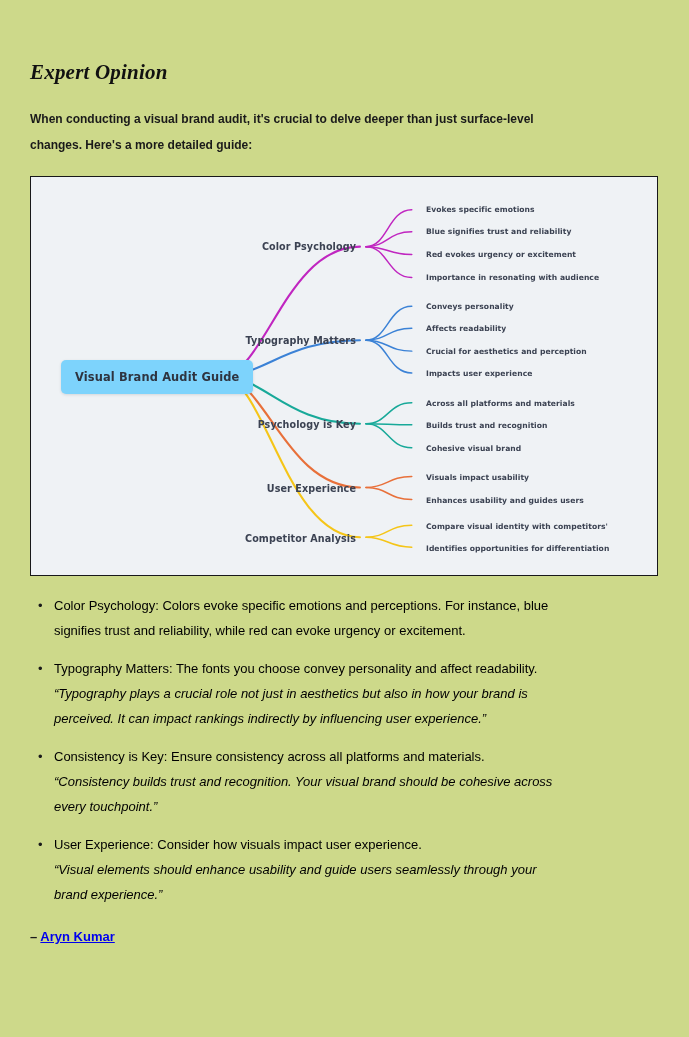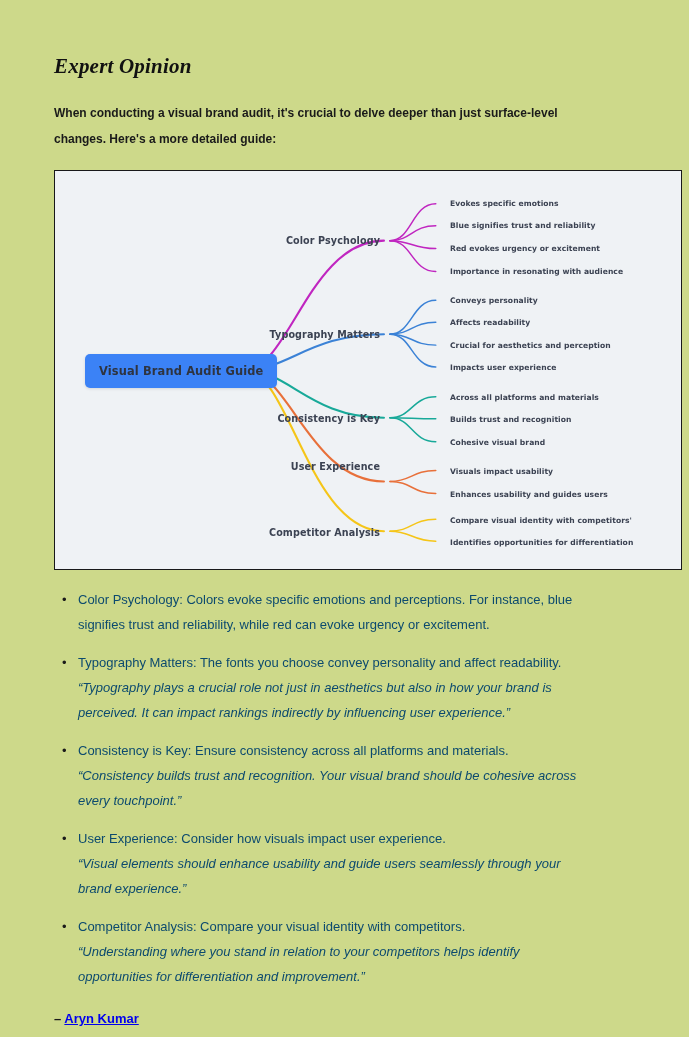--- a/index.html
+++ b/index.html
@@ -12,22 +12,21 @@
     background: #cdd98a;
     font-family: "Liberation Sans", sans-serif;
     color: #1a1a1a;
     overflow: hidden;
   }
   .page {
     position: relative;
     width: 588px;
     height: 1037px;
     box-sizing: border-box;
-    padding: 6px 30px;
-    margin-left: 24px;
+    padding: 12px 30px;
   }
   .expert-title {
     font-family: "Liberation Serif", serif;
     font-style: italic;
     font-weight: bold;
     font-size: 21px;
     letter-spacing: 0.2px;
     margin: 0;
     padding-top: 48px;
     color: #111;
@@ -75,21 +74,21 @@
     text-align: center;
   }
   .leaf-label {
     font-size: 7.6px;
     font-weight: 600;
     letter-spacing: 0.05px;
     transform: translateY(-50%);
   }
   .root-node {
     position: absolute;
-    background: #3b82f6;
+    background: #7dd3fc;
     border-radius: 5px;
     box-shadow: 0 1px 3px rgba(20,30,50,0.13);
     font-family: "DejaVu Sans", sans-serif;
     font-size: 11.4px;
     font-weight: 600;
     color: #2e3440;
     letter-spacing: 0.15px;
     padding: 10px 14px;
     transform: translateY(-50%);
     white-space: nowrap;
@@ -100,21 +99,21 @@
     list-style: none;
     margin: 17px 0 0 0;
     padding: 0;
   }
   .point {
     position: relative;
     padding-left: 24px;
     margin-bottom: 13px;
     font-size: 13px;
     line-height: 25px;
-    color: #0c4a6e;
+    color: #000000;
     max-width: 628px;
   }
   .point::before {
     content: "\2022";
     position: absolute;
     left: 8px;
     top: 0;
     font-size: 13px;
     line-height: 25px;
     color: #1a1a1a;
@@ -179,35 +178,34 @@
         <div class="map-label leaf-label" style="left: 395px; top: 101px;">Importance in resonating with audience</div>
         <div class="map-label branch-label" style="left: 325px; top: 70px;">Color Psychology</div>
         <div class="map-label leaf-label" style="left: 395px; top: 130px;">Conveys personality</div>
         <div class="map-label leaf-label" style="left: 395px; top: 152px;">Affects readability</div>
         <div class="map-label leaf-label" style="left: 395px; top: 175px;">Crucial for aesthetics and perception</div>
         <div class="map-label leaf-label" style="left: 395px; top: 197px;">Impacts user experience</div>
         <div class="map-label branch-label" style="left: 325px; top: 164px;">Typography Matters</div>
         <div class="map-label leaf-label" style="left: 395px; top: 227px;">Across all platforms and materials</div>
         <div class="map-label leaf-label" style="left: 395px; top: 249px;">Builds trust and recognition</div>
         <div class="map-label leaf-label" style="left: 395px; top: 272px; text-align: right;">Cohesive visual brand</div>
-        <div class="map-label branch-label" style="left: 325px; top: 248px;">Consistency is Key</div>
+        <div class="map-label branch-label" style="left: 325px; top: 248px;">Psychology is Key</div>
         <div class="map-label leaf-label" style="left: 395px; top: 301px;">Visuals impact usability</div>
         <div class="map-label leaf-label" style="left: 395px; top: 324px;">Enhances usability and guides users</div>
-        <div class="map-label branch-label" style="left: 325px; top: 296px;">User Experience</div>
+        <div class="map-label branch-label" style="left: 325px; top: 312px;">User Experience</div>
         <div class="map-label leaf-label" style="left: 395px; top: 350px;">Compare visual identity with competitors'</div>
         <div class="map-label leaf-label" style="left: 395px; top: 372px;">Identifies opportunities for differentiation</div>
         <div class="map-label branch-label" style="left: 325px; top: 362px;">Competitor Analysis</div>
       </div>
   </div>
 
   <ul class="points" id="points-list">
       <li class="point"><span>Color Psychology: Colors evoke specific emotions and perceptions. For instance, blue signifies trust and reliability, while red can evoke urgency or excitement.</span></li>
       <li class="point"><span>Typography Matters: The fonts you choose convey personality and affect readability.</span><span class="quote"> “Typography plays a crucial role not just in aesthetics but also in how your brand is perceived. It can impact rankings indirectly by influencing user experience.”</span></li>
       <li class="point"><span>Consistency is Key: Ensure consistency across all platforms and materials.</span><span class="quote-block">“Consistency builds trust and recognition. Your visual brand should be cohesive across every touchpoint.”</span></li>
       <li class="point"><span>User Experience: Consider how visuals impact user experience.</span><span class="quote-block">“Visual elements should enhance usability and guide users seamlessly through your brand experience.”</span></li>
-      <li class="point"><span>Competitor Analysis: Compare your visual identity with competitors.</span><span class="quote-block">“Understanding where you stand in relation to your competitors helps identify opportunities for differentiation and improvement.”</span></li>
     </ul>
 
   <div class="signature">
     <span class="dash">– </span><a class="name" href="#">Aryn Kumar</a>
   </div>
 
 </div>
 
 </body></html>

